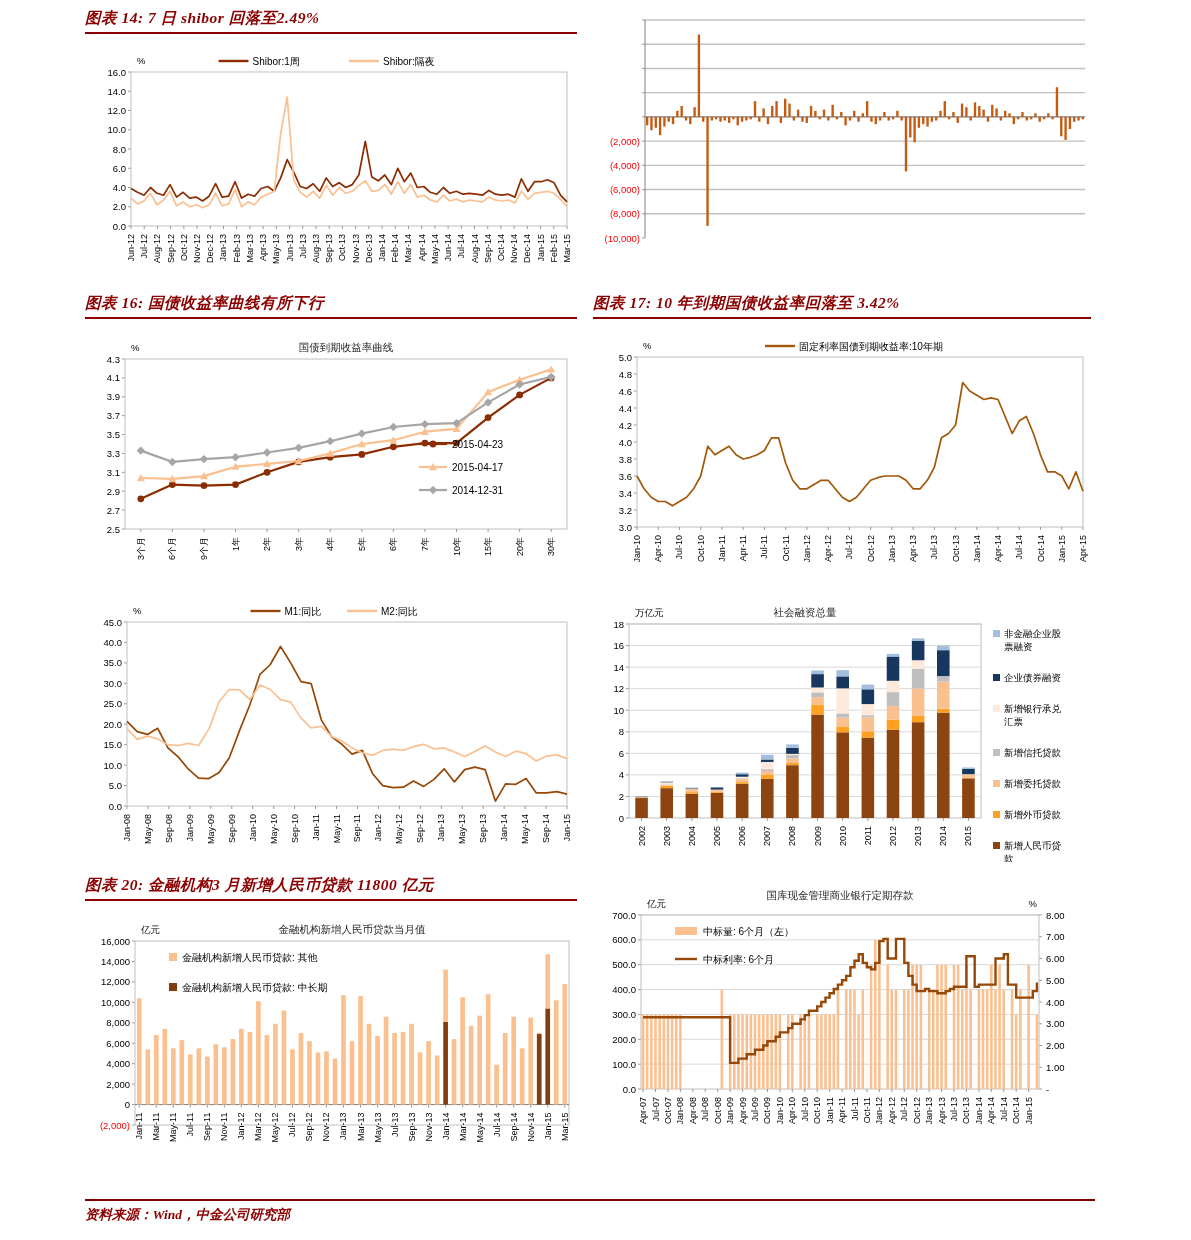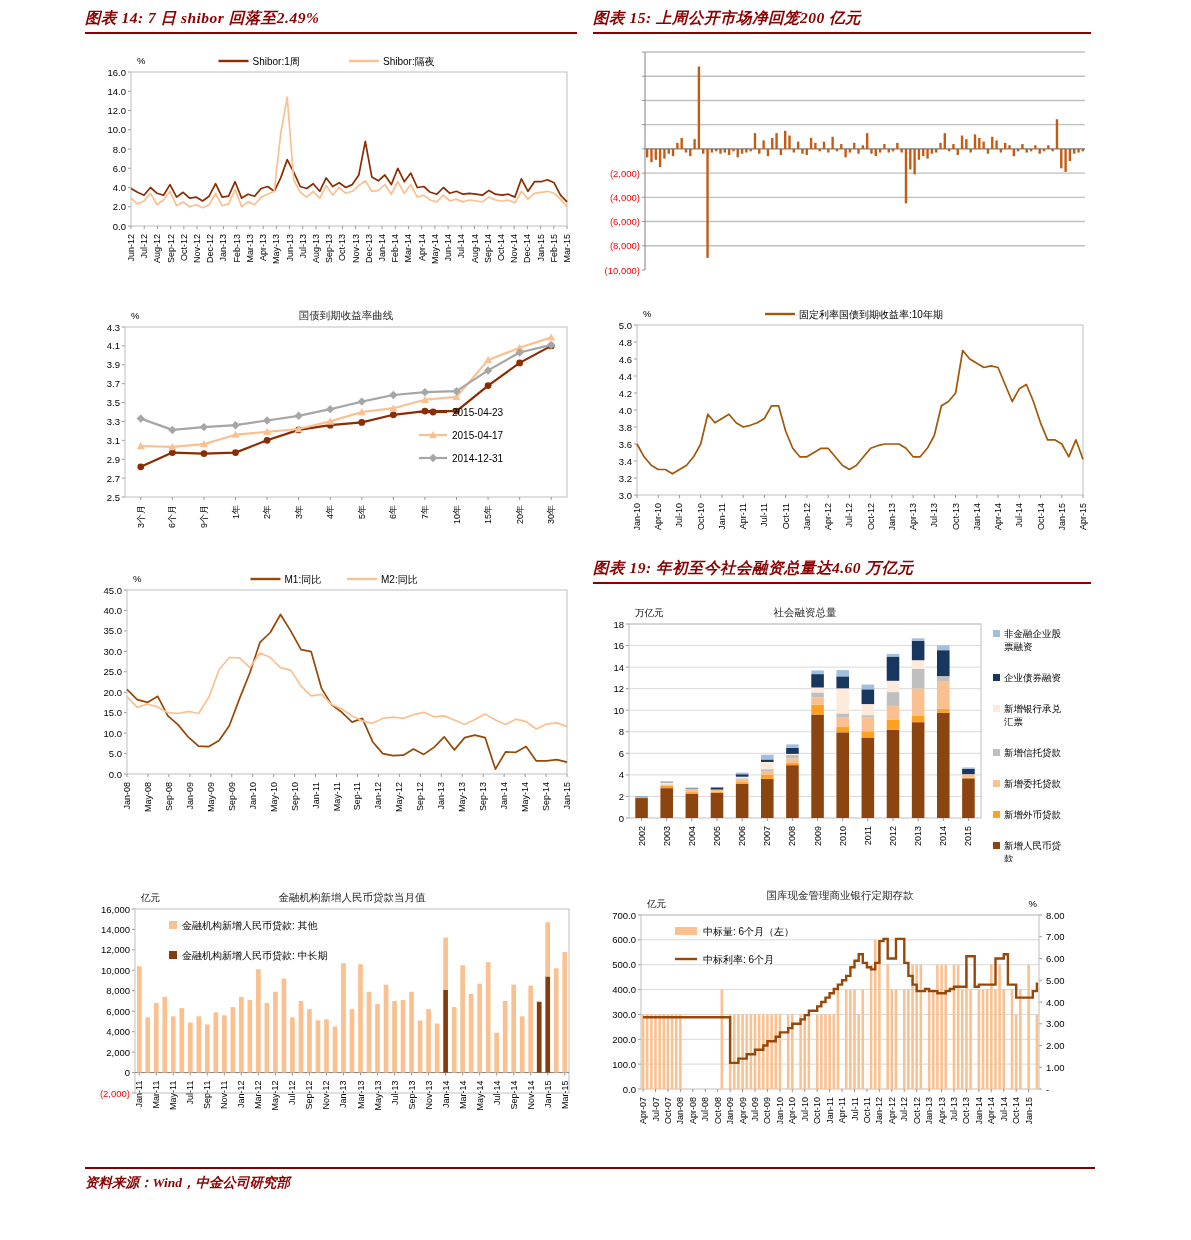--- a/index.html
+++ b/index.html
@@ -113,21 +113,20 @@
             <polyline points="46.0,148.5 52.5,152.3 59.0,155.2 65.5,147.5 72.0,153.3 78.5,155.2 85.0,144.6 91.6,157.1 98.1,152.3 104.6,158.1 111.1,157.1 117.6,161.0 124.1,156.2 130.6,143.7 137.1,157.1 143.6,156.2 150.1,141.7 156.6,158.1 163.1,154.2 169.6,156.2 176.1,148.5 182.7,146.5 189.2,151.3 195.7,137.9 202.2,119.6 208.7,132.1 215.2,146.5 221.7,148.5 228.2,143.7 234.7,151.3 241.2,137.9 247.7,146.5 254.2,142.7 260.7,147.5 267.3,144.6 273.8,135.0 280.3,101.3 286.8,136.9 293.3,140.8 299.8,135.0 306.3,144.6 312.8,128.3 319.3,141.7 325.8,133.1 332.3,147.5 338.8,146.5 345.3,152.3 351.9,154.2 358.4,147.5 364.9,153.3 371.4,151.3 377.9,154.2 384.4,153.3 390.9,154.2 397.4,155.2 403.9,150.4 410.4,154.2 416.9,155.2 423.4,154.2 429.9,157.1 436.4,138.8 443.0,151.3 449.5,141.7 456.0,141.7 462.5,139.8 469.0,142.7 475.5,155.2 482.0,161.9" fill="none" stroke="#8B2C02" stroke-width="1.7" stroke-linejoin="round"></polyline>
             <polyline points="46.0,158.1 52.5,163.9 59.0,161.0 65.5,153.3 72.0,164.8 78.5,160.0 85.0,151.3 91.6,165.8 98.1,161.9 104.6,166.8 111.1,164.8 117.6,167.7 124.1,164.8 130.6,153.3 137.1,165.8 143.6,163.9 150.1,149.4 156.6,166.8 163.1,161.9 169.6,164.8 176.1,157.1 182.7,154.2 189.2,151.3 195.7,93.6 202.2,57.0 208.7,139.8 215.2,152.3 221.7,157.1 228.2,151.3 234.7,158.1 241.2,145.6 247.7,155.2 254.2,147.5 260.7,153.3 267.3,151.3 273.8,145.6 280.3,140.8 286.8,151.3 293.3,150.4 299.8,144.6 306.3,154.2 312.8,141.7 319.3,153.3 325.8,144.6 332.3,157.1 338.8,155.2 345.3,160.0 351.9,161.9 358.4,155.2 364.9,161.0 371.4,159.1 377.9,161.9 384.4,160.0 390.9,161.0 397.4,161.9 403.9,157.1 410.4,160.0 416.9,161.0 423.4,160.0 429.9,162.9 436.4,151.3 443.0,159.1 449.5,153.3 456.0,152.3 462.5,151.3 469.0,153.3 475.5,159.1 482.0,166.8" fill="none" stroke="#FAC090" stroke-width="1.7" stroke-linejoin="round"></polyline>
             <text x="52" y="24" font-size="9.5" fill="#000" text-anchor="start">%</text>
             <line x1="133.5" x2="163.5" y1="21" y2="21" stroke="#8B2C02" stroke-width="2.4"></line>
             <text x="167.5" y="24.5" font-size="10" fill="#000" text-anchor="start">Shibor:1周</text>
             <line x1="264" x2="294" y1="21" y2="21" stroke="#FAC090" stroke-width="2.4"></line>
             <text x="298" y="24.5" font-size="10" fill="#000" text-anchor="start">Shibor:隔夜</text>
           </svg></div>
     </section>
     <section class="cell">
-      <h3>图表 15: 上周公开市场净回笼200 亿元</h3>
       <div class="chartbox"><svg width="498" height="240" viewBox="0 0 498 240">
             <line x1="52" x2="492" y1="12" y2="12" stroke="#C0C0C0" stroke-width="1.4"></line>
             <line x1="49" x2="52" y1="12" y2="12" stroke="#808080" stroke-width="0.8"></line>
             <line x1="52" x2="492" y1="36.22222222222223" y2="36.22222222222223" stroke="#C0C0C0" stroke-width="1.4"></line>
             <line x1="49" x2="52" y1="36.22222222222223" y2="36.22222222222223" stroke="#808080" stroke-width="0.8"></line>
             <line x1="52" x2="492" y1="60.44444444444443" y2="60.44444444444443" stroke="#C0C0C0" stroke-width="1.4"></line>
             <line x1="49" x2="52" y1="60.44444444444443" y2="60.44444444444443" stroke="#808080" stroke-width="0.8"></line>
             <line x1="52" x2="492" y1="84.66666666666669" y2="84.66666666666669" stroke="#C0C0C0" stroke-width="1.4"></line>
             <line x1="49" x2="52" y1="84.66666666666669" y2="84.66666666666669" stroke="#808080" stroke-width="0.8"></line>
             <line x1="52" x2="492" y1="108.88888888888889" y2="108.88888888888889" stroke="#C0C0C0" stroke-width="1.4"></line>
@@ -246,20 +245,21 @@
             <rect x="462.77450980392155" y="79.21666666666667" width="2.372549019607843" height="29.672222222222217" fill="#C55A11"></rect>
             <rect x="467.0882352941176" y="108.88888888888889" width="2.372549019607843" height="19.377777777777766" fill="#C55A11"></rect>
             <rect x="471.4019607843137" y="108.88888888888889" width="2.372549019607843" height="23.01111111111109" fill="#C55A11"></rect>
             <rect x="475.7156862745098" y="108.88888888888889" width="2.372549019607843" height="12.111111111111114" fill="#C55A11"></rect>
             <rect x="480.02941176470586" y="108.88888888888889" width="2.372549019607843" height="4.8444444444444485" fill="#C55A11"></rect>
             <rect x="484.34313725490193" y="108.88888888888889" width="2.372549019607843" height="3.63333333333334" fill="#C55A11"></rect>
             <rect x="488.656862745098" y="108.88888888888889" width="2.372549019607843" height="2.4222222222222314" fill="#C55A11"></rect>
           </svg></div>
     </section>
     <section class="cell">
+      <h3>图表 16: 国债收益率曲线有所下行</h3>
       <div class="chartbox"><svg width="492" height="252" viewBox="0 0 492 252">
             <line x1="37" x2="40" y1="34" y2="34" stroke="#808080" stroke-width="0.8"></line>
             <text x="35" y="37.5" font-size="9.5" fill="#000" text-anchor="end">4.3</text>
             <line x1="37" x2="40" y1="52.888888888888914" y2="52.888888888888914" stroke="#808080" stroke-width="0.8"></line>
             <text x="35" y="56.388888888888914" font-size="9.5" fill="#000" text-anchor="end">4.1</text>
             <line x1="37" x2="40" y1="71.77777777777777" y2="71.77777777777777" stroke="#808080" stroke-width="0.8"></line>
             <text x="35" y="75.27777777777777" font-size="9.5" fill="#000" text-anchor="end">3.9</text>
             <line x1="37" x2="40" y1="90.66666666666663" y2="90.66666666666663" stroke="#808080" stroke-width="0.8"></line>
             <text x="35" y="94.16666666666663" font-size="9.5" fill="#000" text-anchor="end">3.7</text>
             <line x1="37" x2="40" y1="109.55555555555556" y2="109.55555555555556" stroke="#808080" stroke-width="0.8"></line>
@@ -355,20 +355,21 @@
             <text x="367" y="122.5" font-size="10" fill="#000" text-anchor="start">2015-04-23</text>
             <line x1="334" x2="362" y1="142" y2="142" stroke="#FAC090" stroke-width="2.2"></line>
             <path d="M 348 138 L 352 145.2 L 344 145.2 Z" fill="#FAC090"></path>
             <text x="367" y="145.5" font-size="10" fill="#000" text-anchor="start">2015-04-17</text>
             <line x1="334" x2="362" y1="165" y2="165" stroke="#A6A6A6" stroke-width="2.2"></line>
             <path d="M 348 160.8 L 352.2 165 L 348 169.2 L 343.8 165 Z" fill="#A6A6A6"></path>
             <text x="367" y="168.5" font-size="10" fill="#000" text-anchor="start">2014-12-31</text>
           </svg></div>
     </section>
     <section class="cell">
+      <h3>图表 17: 10 年到期国债收益率回落至 3.42%</h3>
       <div class="chartbox"><svg width="498" height="252" viewBox="0 0 498 252">
             <line x1="41" x2="44" y1="32" y2="32" stroke="#808080" stroke-width="0.8"></line>
             <text x="39" y="35.5" font-size="9.5" fill="#000" text-anchor="end">5.0</text>
             <line x1="41" x2="44" y1="49.00000000000003" y2="49.00000000000003" stroke="#808080" stroke-width="0.8"></line>
             <text x="39" y="52.50000000000003" font-size="9.5" fill="#000" text-anchor="end">4.8</text>
             <line x1="41" x2="44" y1="66.00000000000003" y2="66.00000000000003" stroke="#808080" stroke-width="0.8"></line>
             <text x="39" y="69.50000000000003" font-size="9.5" fill="#000" text-anchor="end">4.6</text>
             <line x1="41" x2="44" y1="82.99999999999997" y2="82.99999999999997" stroke="#808080" stroke-width="0.8"></line>
             <text x="39" y="86.49999999999997" font-size="9.5" fill="#000" text-anchor="end">4.4</text>
             <line x1="41" x2="44" y1="99.99999999999999" y2="99.99999999999999" stroke="#808080" stroke-width="0.8"></line>
@@ -506,21 +507,20 @@
             <polyline points="42.0,131.4 52.2,141.6 62.5,144.4 72.7,138.3 82.9,157.9 93.2,166.9 103.4,179.2 113.6,188.2 123.9,188.6 134.1,182.5 144.3,167.8 154.6,140.4 164.8,115.0 175.0,84.3 185.3,74.5 195.5,56.5 205.7,72.9 216.0,91.7 226.2,93.7 236.4,130.1 246.7,146.9 256.9,154.3 267.1,164.1 277.3,160.4 287.6,183.7 297.8,195.6 308.0,197.6 318.3,197.2 328.5,191.1 338.7,196.4 349.0,189.4 359.2,178.8 369.4,191.9 379.7,179.6 389.9,177.2 400.1,179.6 410.4,211.1 420.6,193.9 430.8,194.3 441.1,188.6 451.3,202.9 461.5,202.9 471.8,201.7 482.0,204.1" fill="none" stroke="#974706" stroke-width="1.7" stroke-linejoin="round"></polyline>
             <polyline points="42.0,138.7 52.2,149.4 62.5,146.1 72.7,148.9 82.9,154.7 93.2,155.5 103.4,153.4 113.6,155.5 123.9,139.1 134.1,111.7 144.3,99.5 154.6,99.9 164.8,109.7 175.0,95.0 185.3,99.5 195.5,109.7 205.7,112.1 216.0,128.1 226.2,137.9 236.4,136.3 246.7,146.5 256.9,151.0 267.1,157.9 277.3,162.8 287.6,165.3 297.8,160.4 308.0,159.2 318.3,160.4 328.5,156.7 338.7,154.3 349.0,158.8 359.2,157.9 369.4,162.0 379.7,166.5 389.9,161.6 400.1,155.9 410.4,162.0 420.6,166.5 430.8,161.2 441.1,163.7 451.3,171.0 461.5,166.1 471.8,164.9 482.0,168.6" fill="none" stroke="#FAC090" stroke-width="1.7" stroke-linejoin="round"></polyline>
             <text x="48" y="24" font-size="9.5" fill="#000" text-anchor="start">%</text>
             <line x1="165.5" x2="195.5" y1="21" y2="21" stroke="#974706" stroke-width="2.4"></line>
             <text x="199.5" y="24.5" font-size="10" fill="#000" text-anchor="start">M1:同比</text>
             <line x1="262" x2="292" y1="21" y2="21" stroke="#FAC090" stroke-width="2.4"></line>
             <text x="296" y="24.5" font-size="10" fill="#000" text-anchor="start">M2:同比</text>
           </svg></div>
     </section>
     <section class="cell">
-      <h3>图表 19: 年初至今社会融资总量达4.60 万亿元</h3>
       <div class="chartbox"><svg width="498" height="272" viewBox="0 0 498 272">
             <line x1="36" x2="388" y1="34" y2="34" stroke="#D9D9D9" stroke-width="1"></line>
             <line x1="33" x2="36" y1="34" y2="34" stroke="#808080" stroke-width="0.8"></line>
             <text x="31" y="37.5" font-size="9.5" fill="#000" text-anchor="end">18</text>
             <line x1="36" x2="388" y1="55.55555555555557" y2="55.55555555555557" stroke="#D9D9D9" stroke-width="1"></line>
             <line x1="33" x2="36" y1="55.55555555555557" y2="55.55555555555557" stroke="#808080" stroke-width="0.8"></line>
             <text x="31" y="59.05555555555557" font-size="9.5" fill="#000" text-anchor="end">16</text>
             <line x1="36" x2="388" y1="77.11111111111111" y2="77.11111111111111" stroke="#D9D9D9" stroke-width="1"></line>
             <line x1="33" x2="36" y1="77.11111111111111" y2="77.11111111111111" stroke="#808080" stroke-width="0.8"></line>
             <text x="31" y="80.61111111111111" font-size="9.5" fill="#000" text-anchor="end">14</text>
@@ -678,20 +678,21 @@
             <rect x="400" y="190" width="7" height="7" fill="#FAC090"></rect>
             <text x="411" y="197" font-size="9.5" fill="#000" text-anchor="start">新增委托贷款</text>
             <rect x="400" y="221" width="7" height="7" fill="#FFA022"></rect>
             <text x="411" y="228" font-size="9.5" fill="#000" text-anchor="start">新增外币贷款</text>
             <rect x="400" y="252" width="7" height="7" fill="#8C4411"></rect>
             <text x="411" y="259" font-size="9.5" fill="#000" text-anchor="start">新增人民币贷</text>
             <text x="411" y="272" font-size="9.5" fill="#000" text-anchor="start">款</text>
           </svg></div>
     </section>
     <section class="cell">
+      <h3>图表 20: 金融机构3 月新增人民币贷款 11800 亿元</h3>
       <div class="chartbox"><svg width="492" height="278" viewBox="0 0 492 278">
             <line x1="47" x2="50" y1="34" y2="34" stroke="#808080" stroke-width="0.8"></line>
             <text x="45" y="37.5" font-size="9.5" fill="#000" text-anchor="end">16,000</text>
             <line x1="47" x2="50" y1="54.44444444444446" y2="54.44444444444446" stroke="#808080" stroke-width="0.8"></line>
             <text x="45" y="57.94444444444446" font-size="9.5" fill="#000" text-anchor="end">14,000</text>
             <line x1="47" x2="50" y1="74.88888888888889" y2="74.88888888888889" stroke="#808080" stroke-width="0.8"></line>
             <text x="45" y="78.38888888888889" font-size="9.5" fill="#000" text-anchor="end">12,000</text>
             <line x1="47" x2="50" y1="95.33333333333334" y2="95.33333333333334" stroke="#808080" stroke-width="0.8"></line>
             <text x="45" y="98.83333333333334" font-size="9.5" fill="#000" text-anchor="end">10,000</text>
             <line x1="47" x2="50" y1="115.77777777777777" y2="115.77777777777777" stroke="#808080" stroke-width="0.8"></line>

